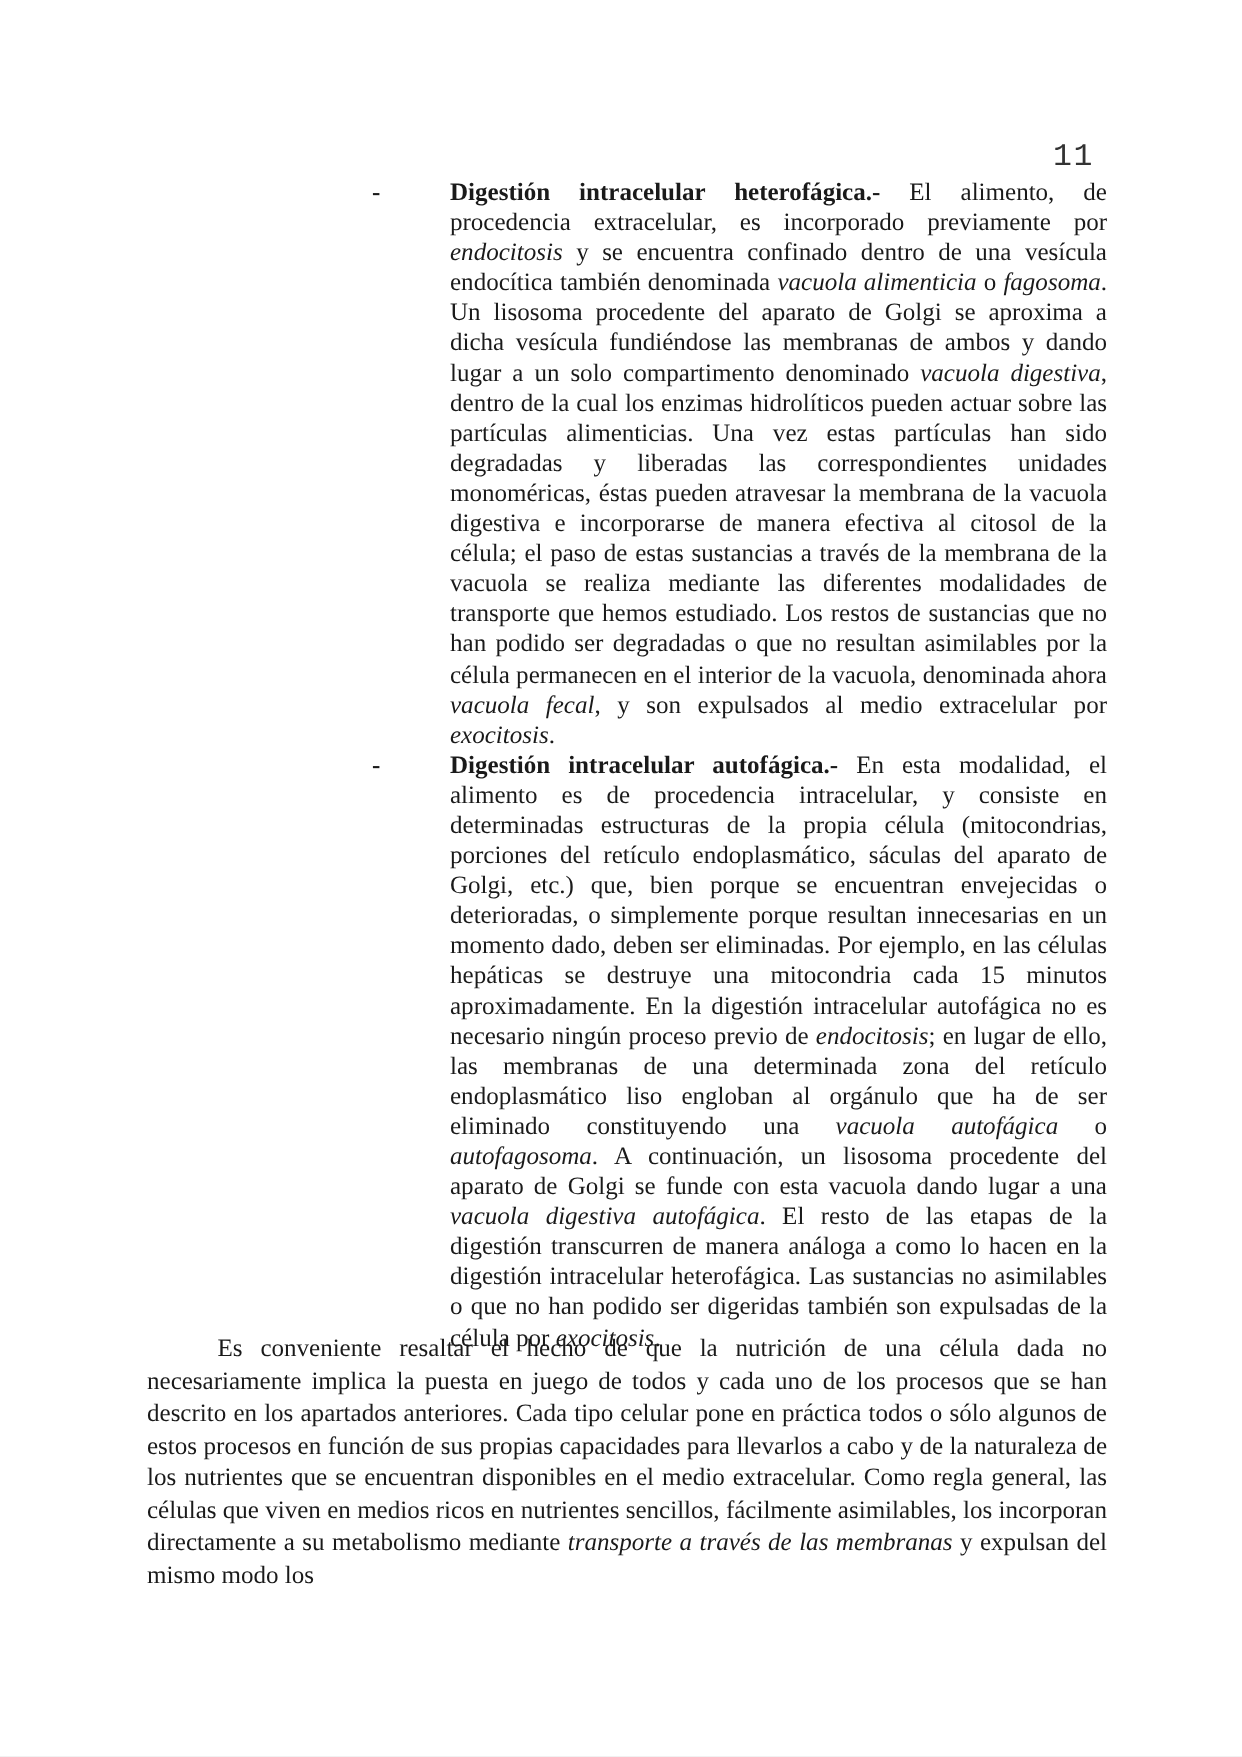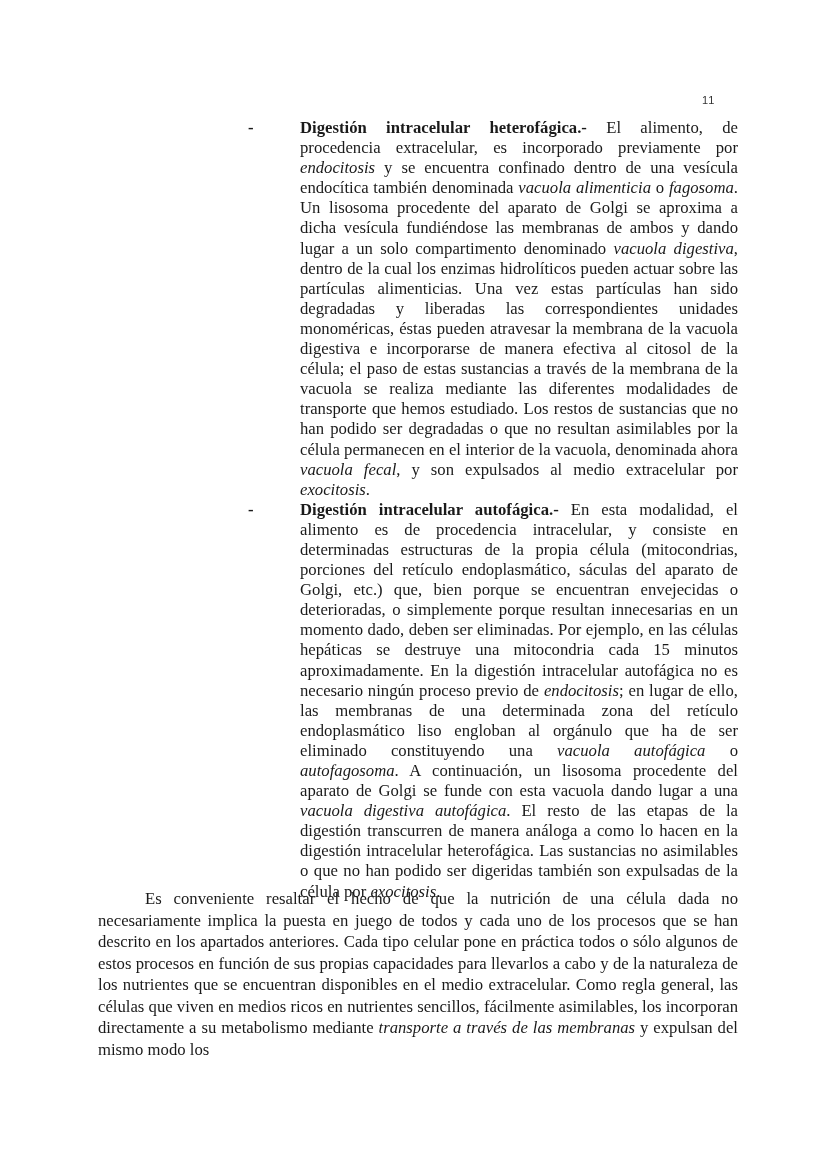--- a/index.html
+++ b/index.html
@@ -14,22 +14,22 @@
     margin: 0 auto;
     background: #ffffff;
     font-family: "Liberation Serif", "DejaVu Serif", serif;
     color: #1a1a1a;
     overflow: hidden;
   }
   .page-number {
     position: absolute;
     top: 94px;
     left: 702px;
-    font-family: Liberation Sans, sans-serif;
-    font-size: 11px;
+    font-family: Liberation Mono, monospace;
+    font-size: 21px;
     color: #333333;
     letter-spacing: 1px;
   }
   .bullet-list {
     position: absolute;
     top: 118px;
     left: 248px;
     width: 490px;
   }
   .bullet-item {

